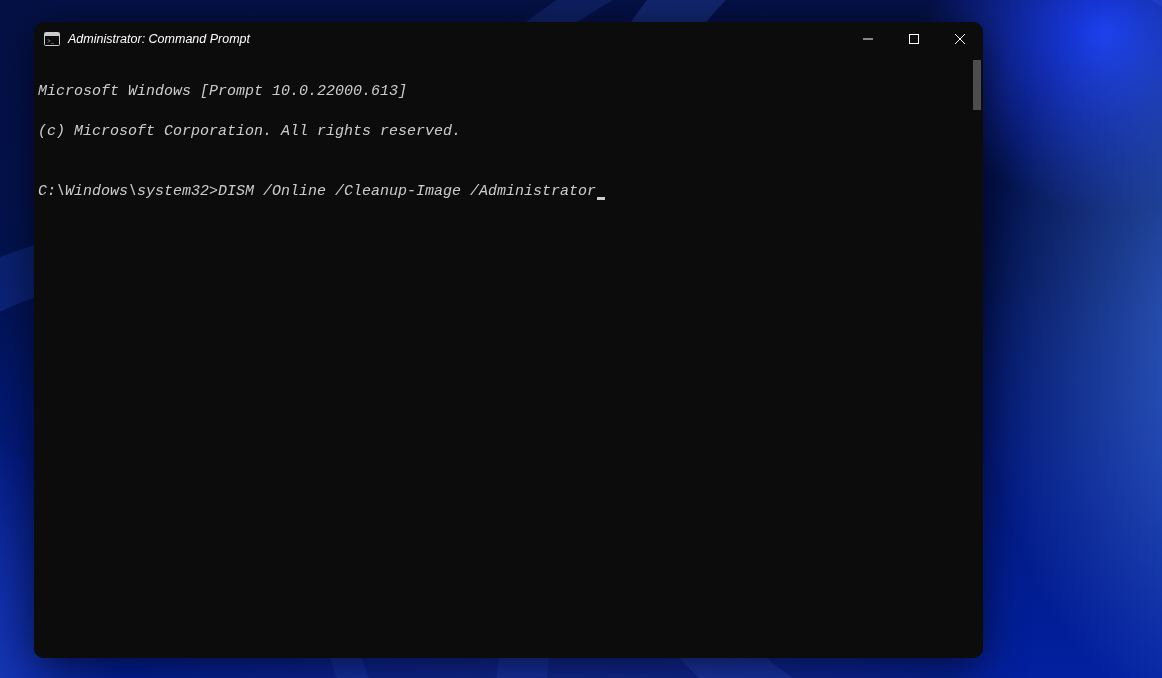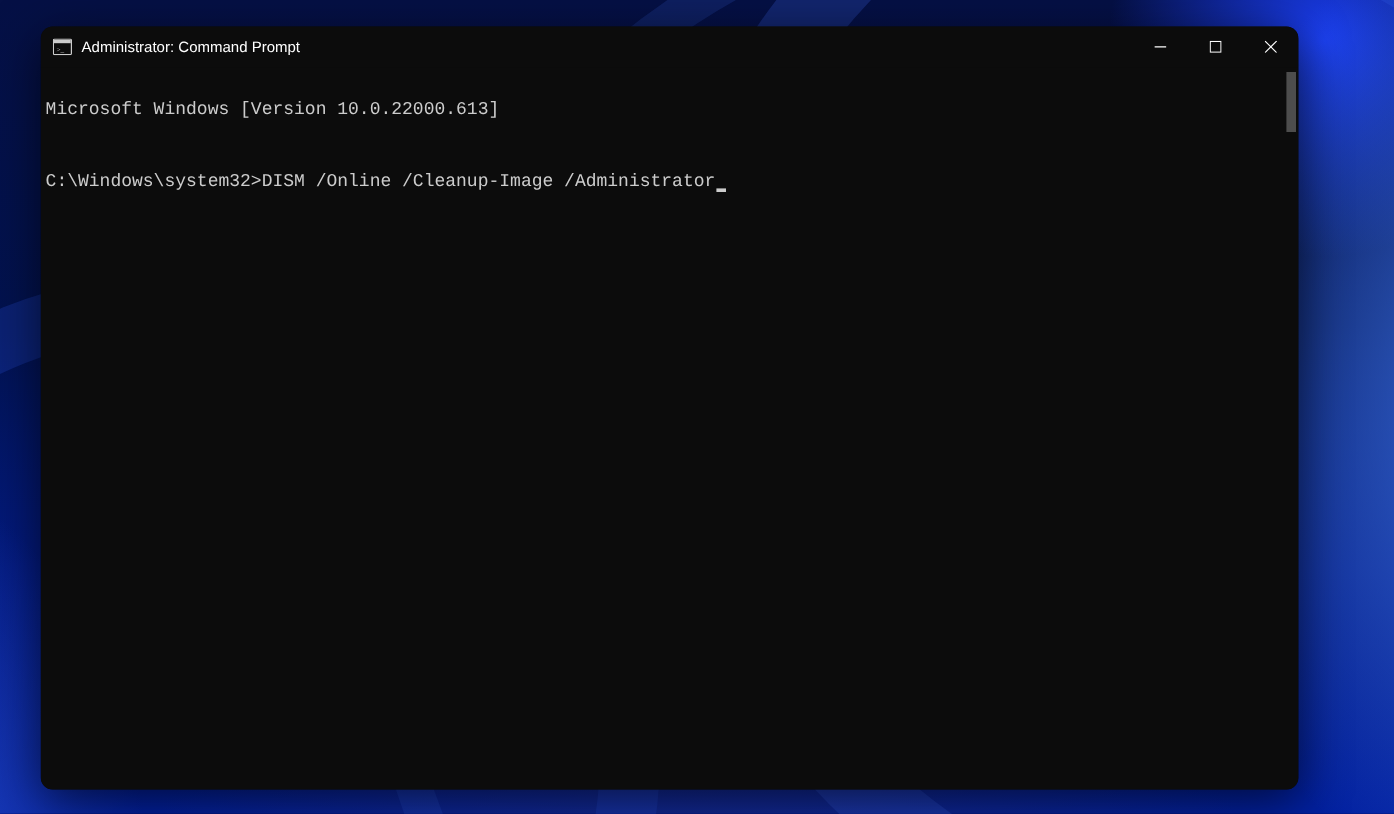--- a/index.html
+++ b/index.html
@@ -31,28 +31,29 @@
     pointer-events:none;
   }
   .swirl.s1 { width:900px; height:900px; right:-400px; top:-200px; border-width:60px; border-color:rgba(60,100,230,0.25); }
   .swirl.s2 { width:1100px; height:1100px; right:-300px; top:-100px; border-width:30px; border-color:rgba(70,120,255,0.15);}
   .swirl.s3 { width:700px; height:700px; left:-250px; bottom:-350px; border-width:50px; border-color:rgba(40,80,220,0.25);}
 
   .window {
     position: absolute;
     left: 34px;
     top: 22px;
-    width: 1048px;
+    width: 949px;
     height: 636px;
     background: #0c0c0c;
     border-radius: 10px;
     box-shadow: 0 10px 40px rgba(0,0,0,0.6);
     display: flex;
     flex-direction: column;
     overflow: hidden;
+    font-style: italic;
   }
 
   .titlebar {
     height: 34px;
     display: flex;
     align-items: center;
     background: #0c0c0c;
     color: #ffffff;
     font-size: 12.5px;
     padding-left: 10px;
@@ -168,19 +169,20 @@
       <div class="win-btn close">
         <svg width="10" height="10" viewBox="0 0 10 10">
           <line x1="0" y1="0" x2="10" y2="10" stroke="#ffffff" stroke-width="1"></line>
           <line x1="10" y1="0" x2="0" y2="10" stroke="#ffffff" stroke-width="1"></line>
         </svg>
       </div>
     </div>
   </div>
 
   <div class="terminal-area">
-<span class="terminal-line">Microsoft Windows [Version 10.0.22000.613]</span>
+<span class="terminal-line">Microsoft Windows [Prompt 10.0.22000.613]</span>
+<span class="terminal-line">(c) Microsoft Corporation. All rights reserved.</span>
 <span class="terminal-line"></span>
 <span class="prompt-line"><span>C:\Windows\system32&gt;</span><span>DISM /Online /Cleanup-Image /Administrator</span><span class="cursor"></span></span>
     <div class="scrollbar"></div>
   </div>
 
 </div>
 
 </body></html>

